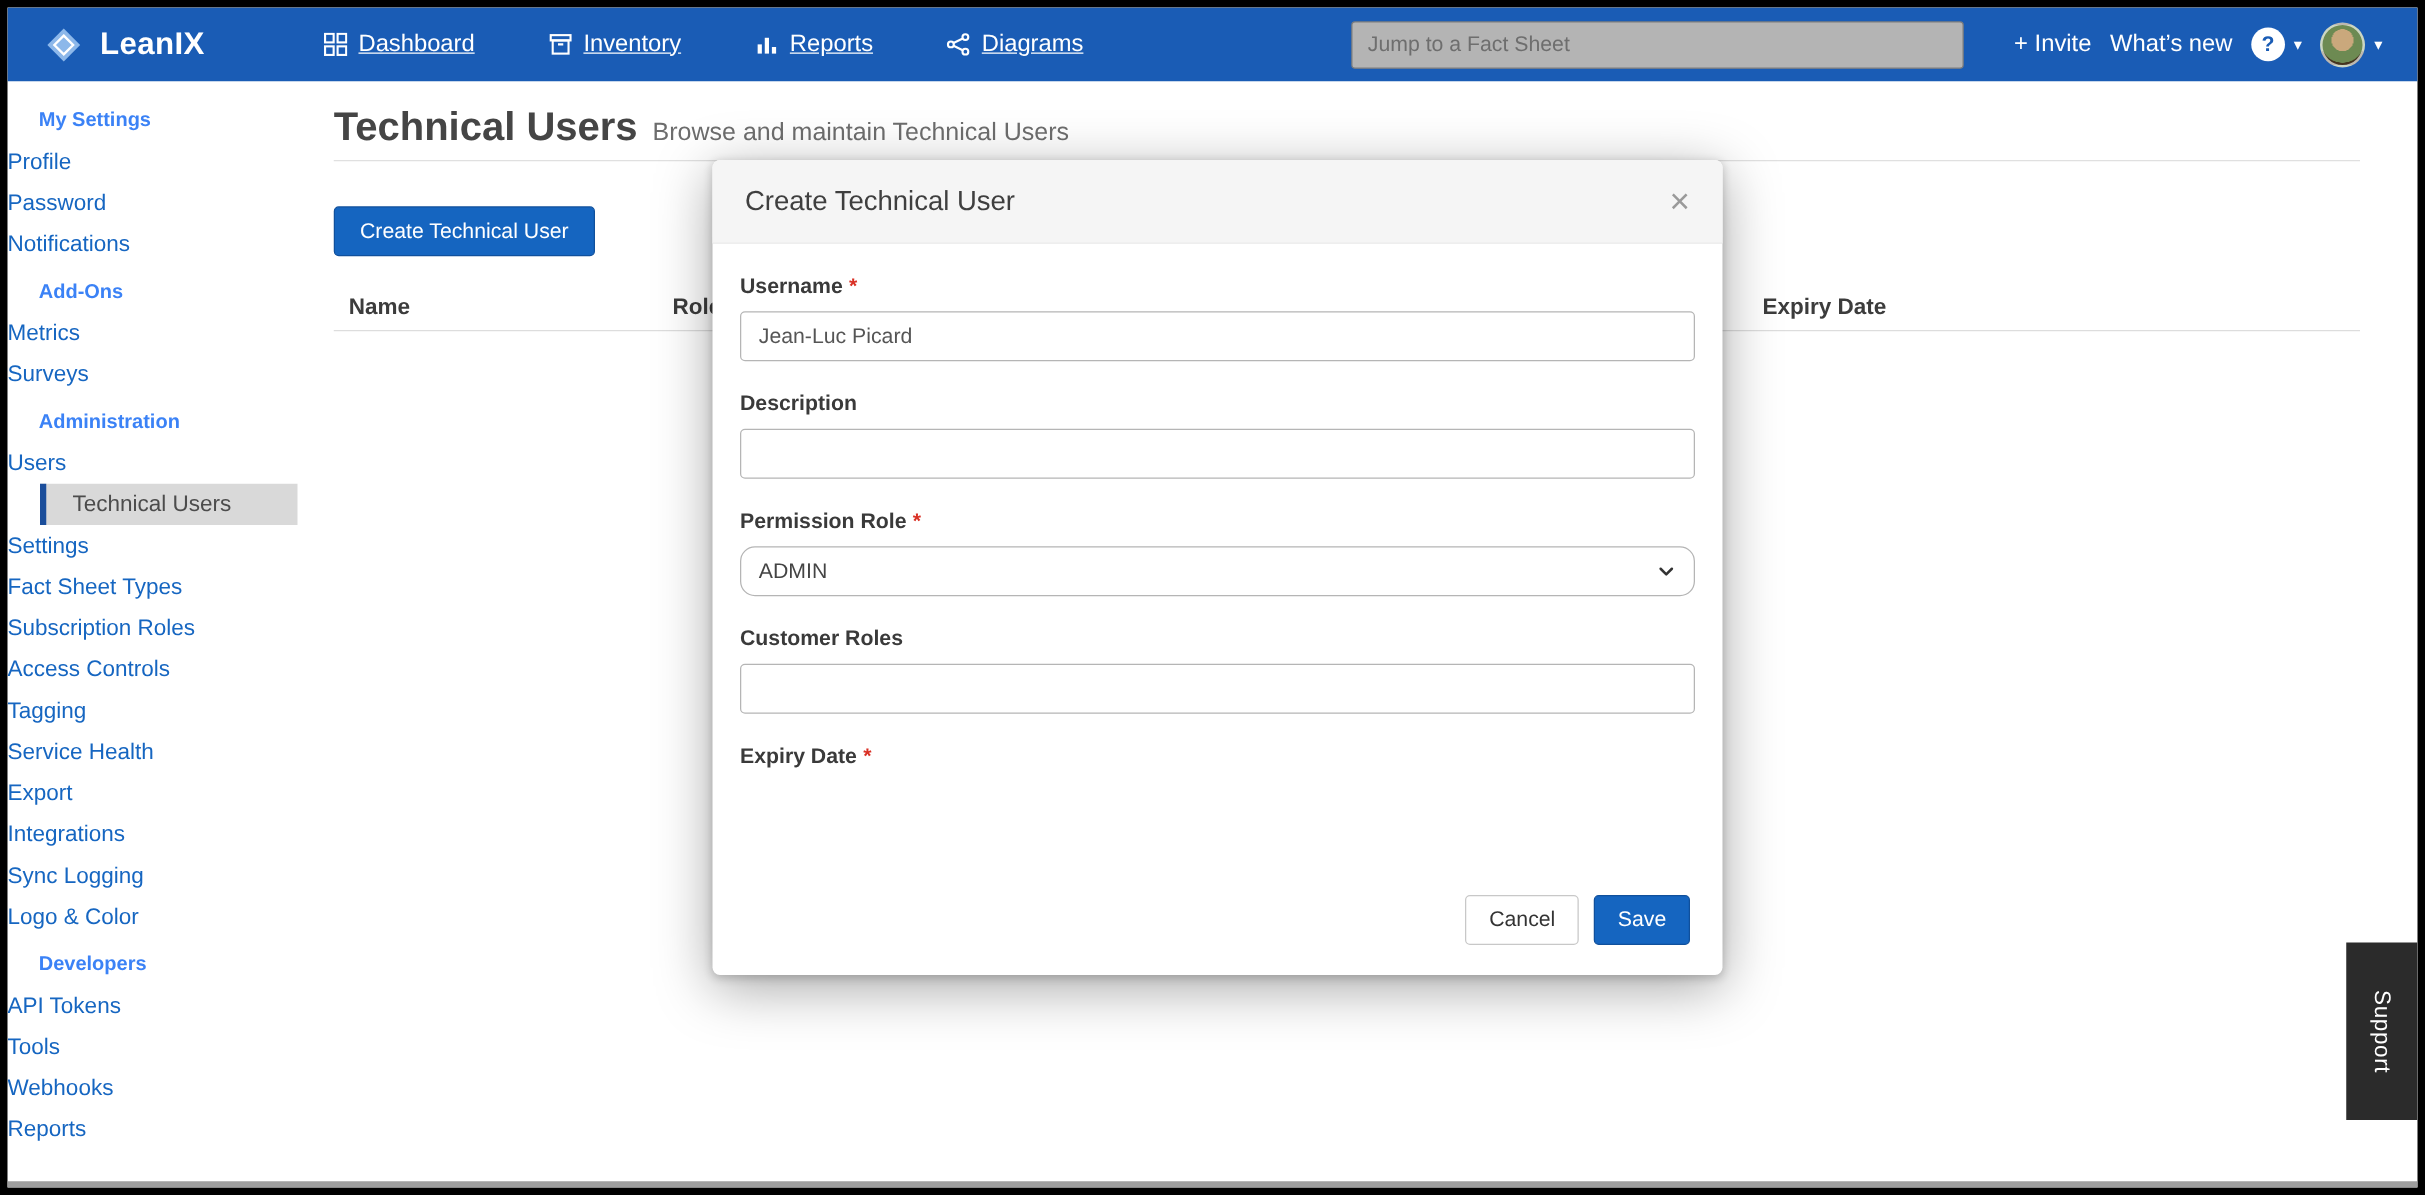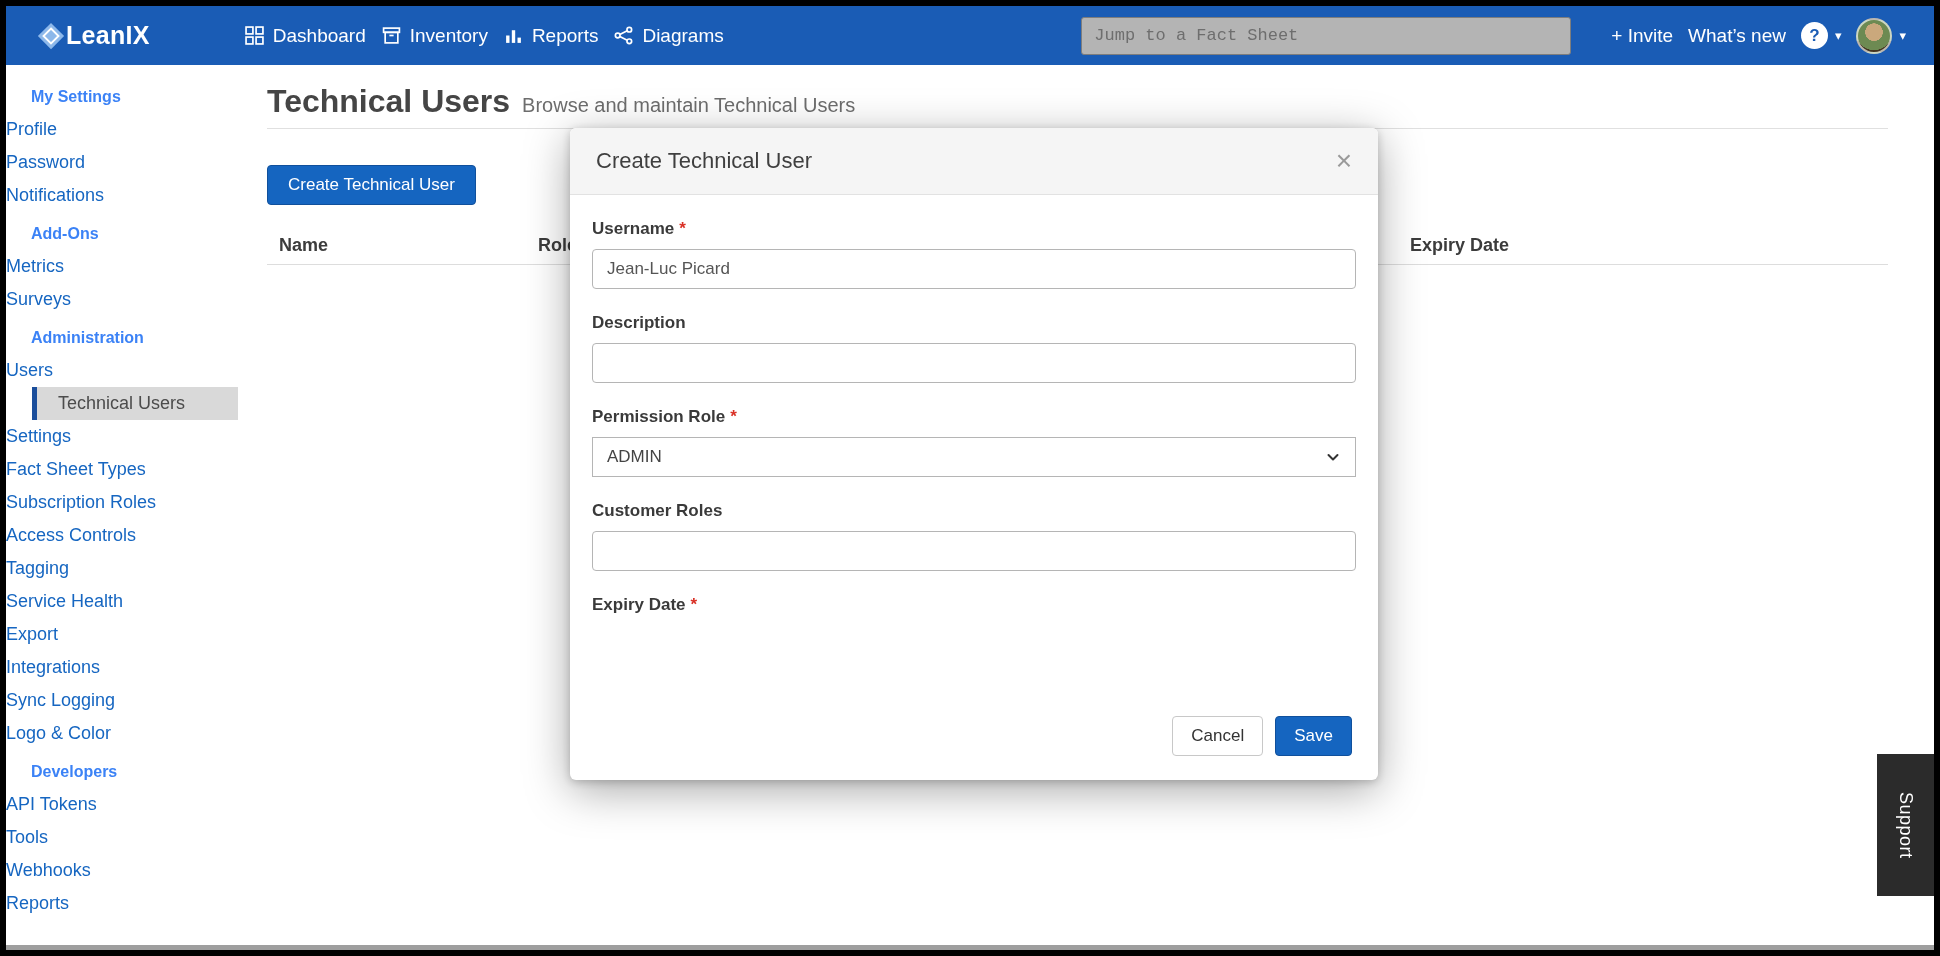--- a/index.html
+++ b/index.html
@@ -21,34 +21,35 @@
   .navbar {
     height: 59px;
     background: #1a5cb5;
     display: flex;
     align-items: center;
     color: #fff;
   }
   .brand {
     display: flex;
     align-items: center;
-    gap: 0;
+    gap: 14px;
     margin-left: 30px;
     cursor: pointer;
   }
   .brand-text {
     font-size: 25px;
     font-weight: 700;
     letter-spacing: 0.3px;
   }
   .nav-items {
     display: flex;
     align-items: center;
-    gap: 16px;
+    gap: 59px;
     margin-left: 95px;
+    text-decoration: underline;
   }
   .nav-item {
     display: inline-flex;
     align-items: center;
     gap: 9px;
     font-size: 19px;
     color: #fff;
     text-decoration: none;
     cursor: pointer;
     white-space: nowrap;
@@ -56,21 +57,21 @@
   .factsheet-search {
     margin-left: auto;
     width: 490px;
     height: 38px;
     background: #b4b4b4;
     border: 1px solid #7d7d7d;
     border-radius: 3px;
     padding: 0 12px;
     font-size: 17px;
     color: #7f1d1d;
-    font-family: Liberation Mono, monospace;
+    font-family: Liberation Sans, sans-serif;
   }
   .factsheet-search::placeholder { color: #6e6e6e; }
   .nav-right {
     display: flex;
     align-items: center;
     gap: 15px;
     margin-left: 40px;
     margin-right: 28px;
   }
   .nav-link {
@@ -243,21 +244,21 @@
     padding: 0 14px;
     font-size: 17px;
     color: #555;
     font-family: inherit;
     background: #fff;
   }
   .field-select {
     width: 100%;
     height: 40px;
     border: 1px solid #b5b5b5;
-    border-radius: 0;
+    border-radius: 12px;
     padding: 0 14px;
     font-size: 17px;
     color: #444;
     display: flex;
     align-items: center;
     justify-content: space-between;
     cursor: pointer;
     background: #fff;
   }
   .modal-footer {

